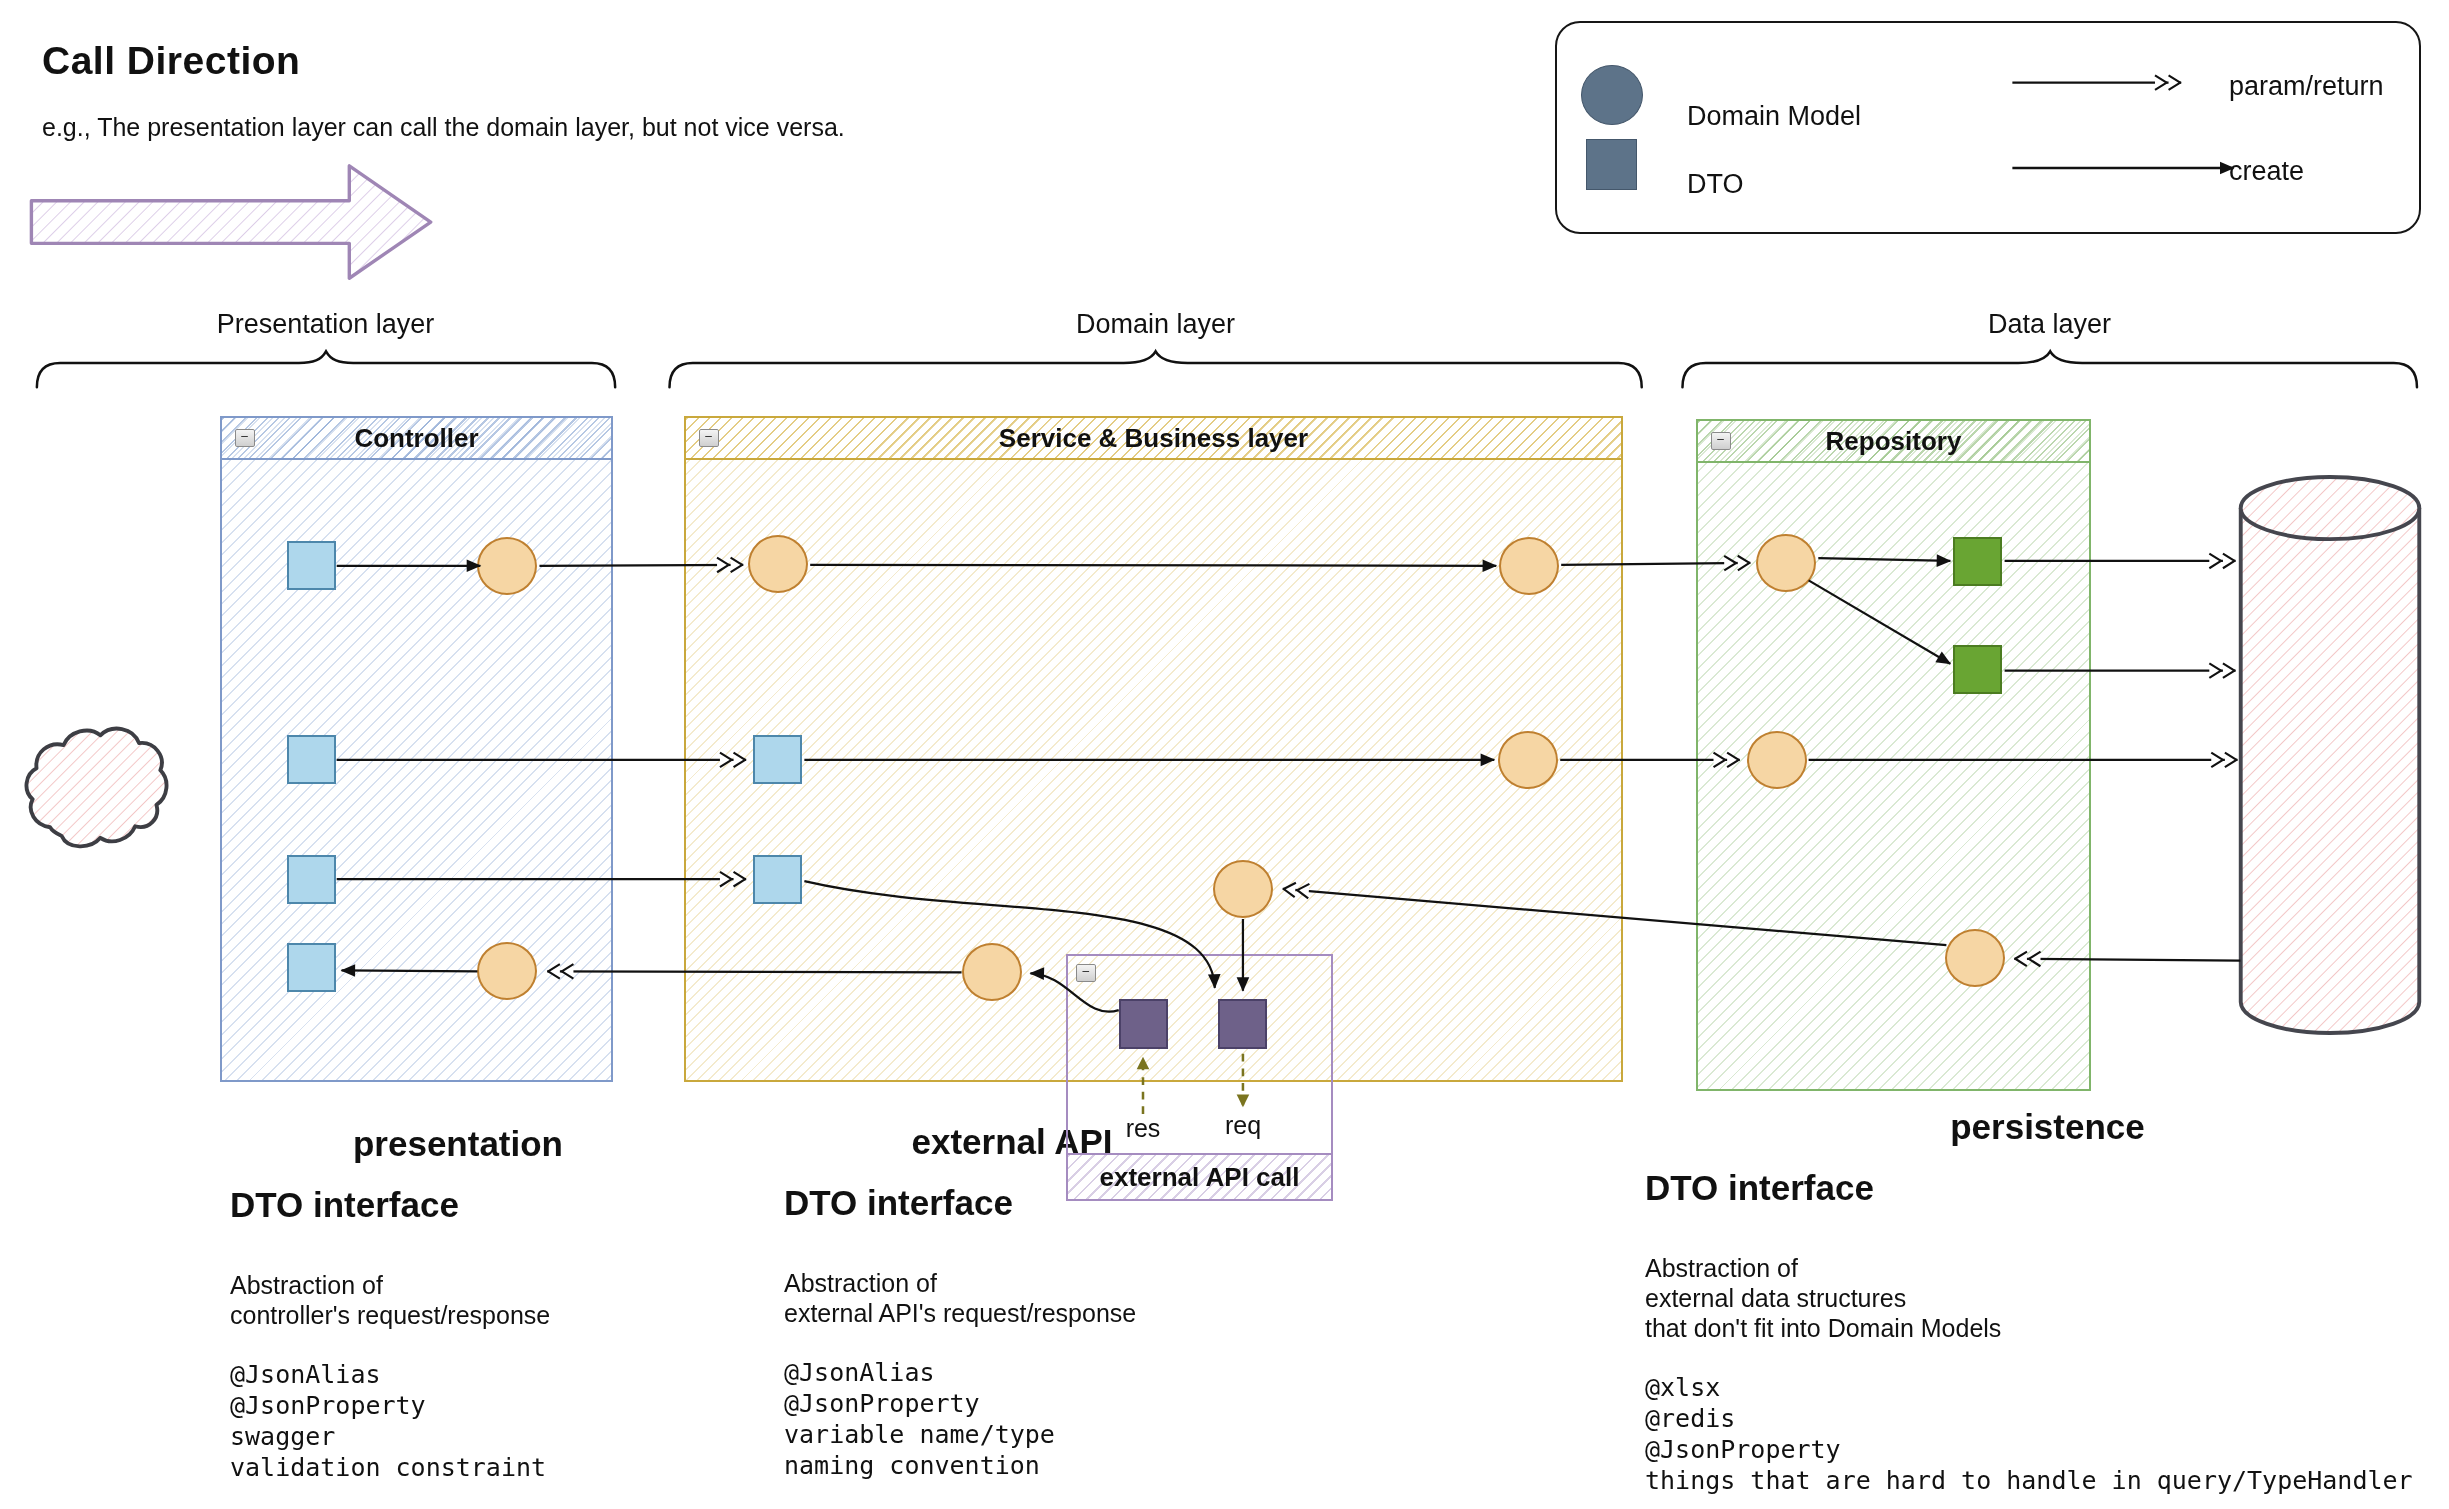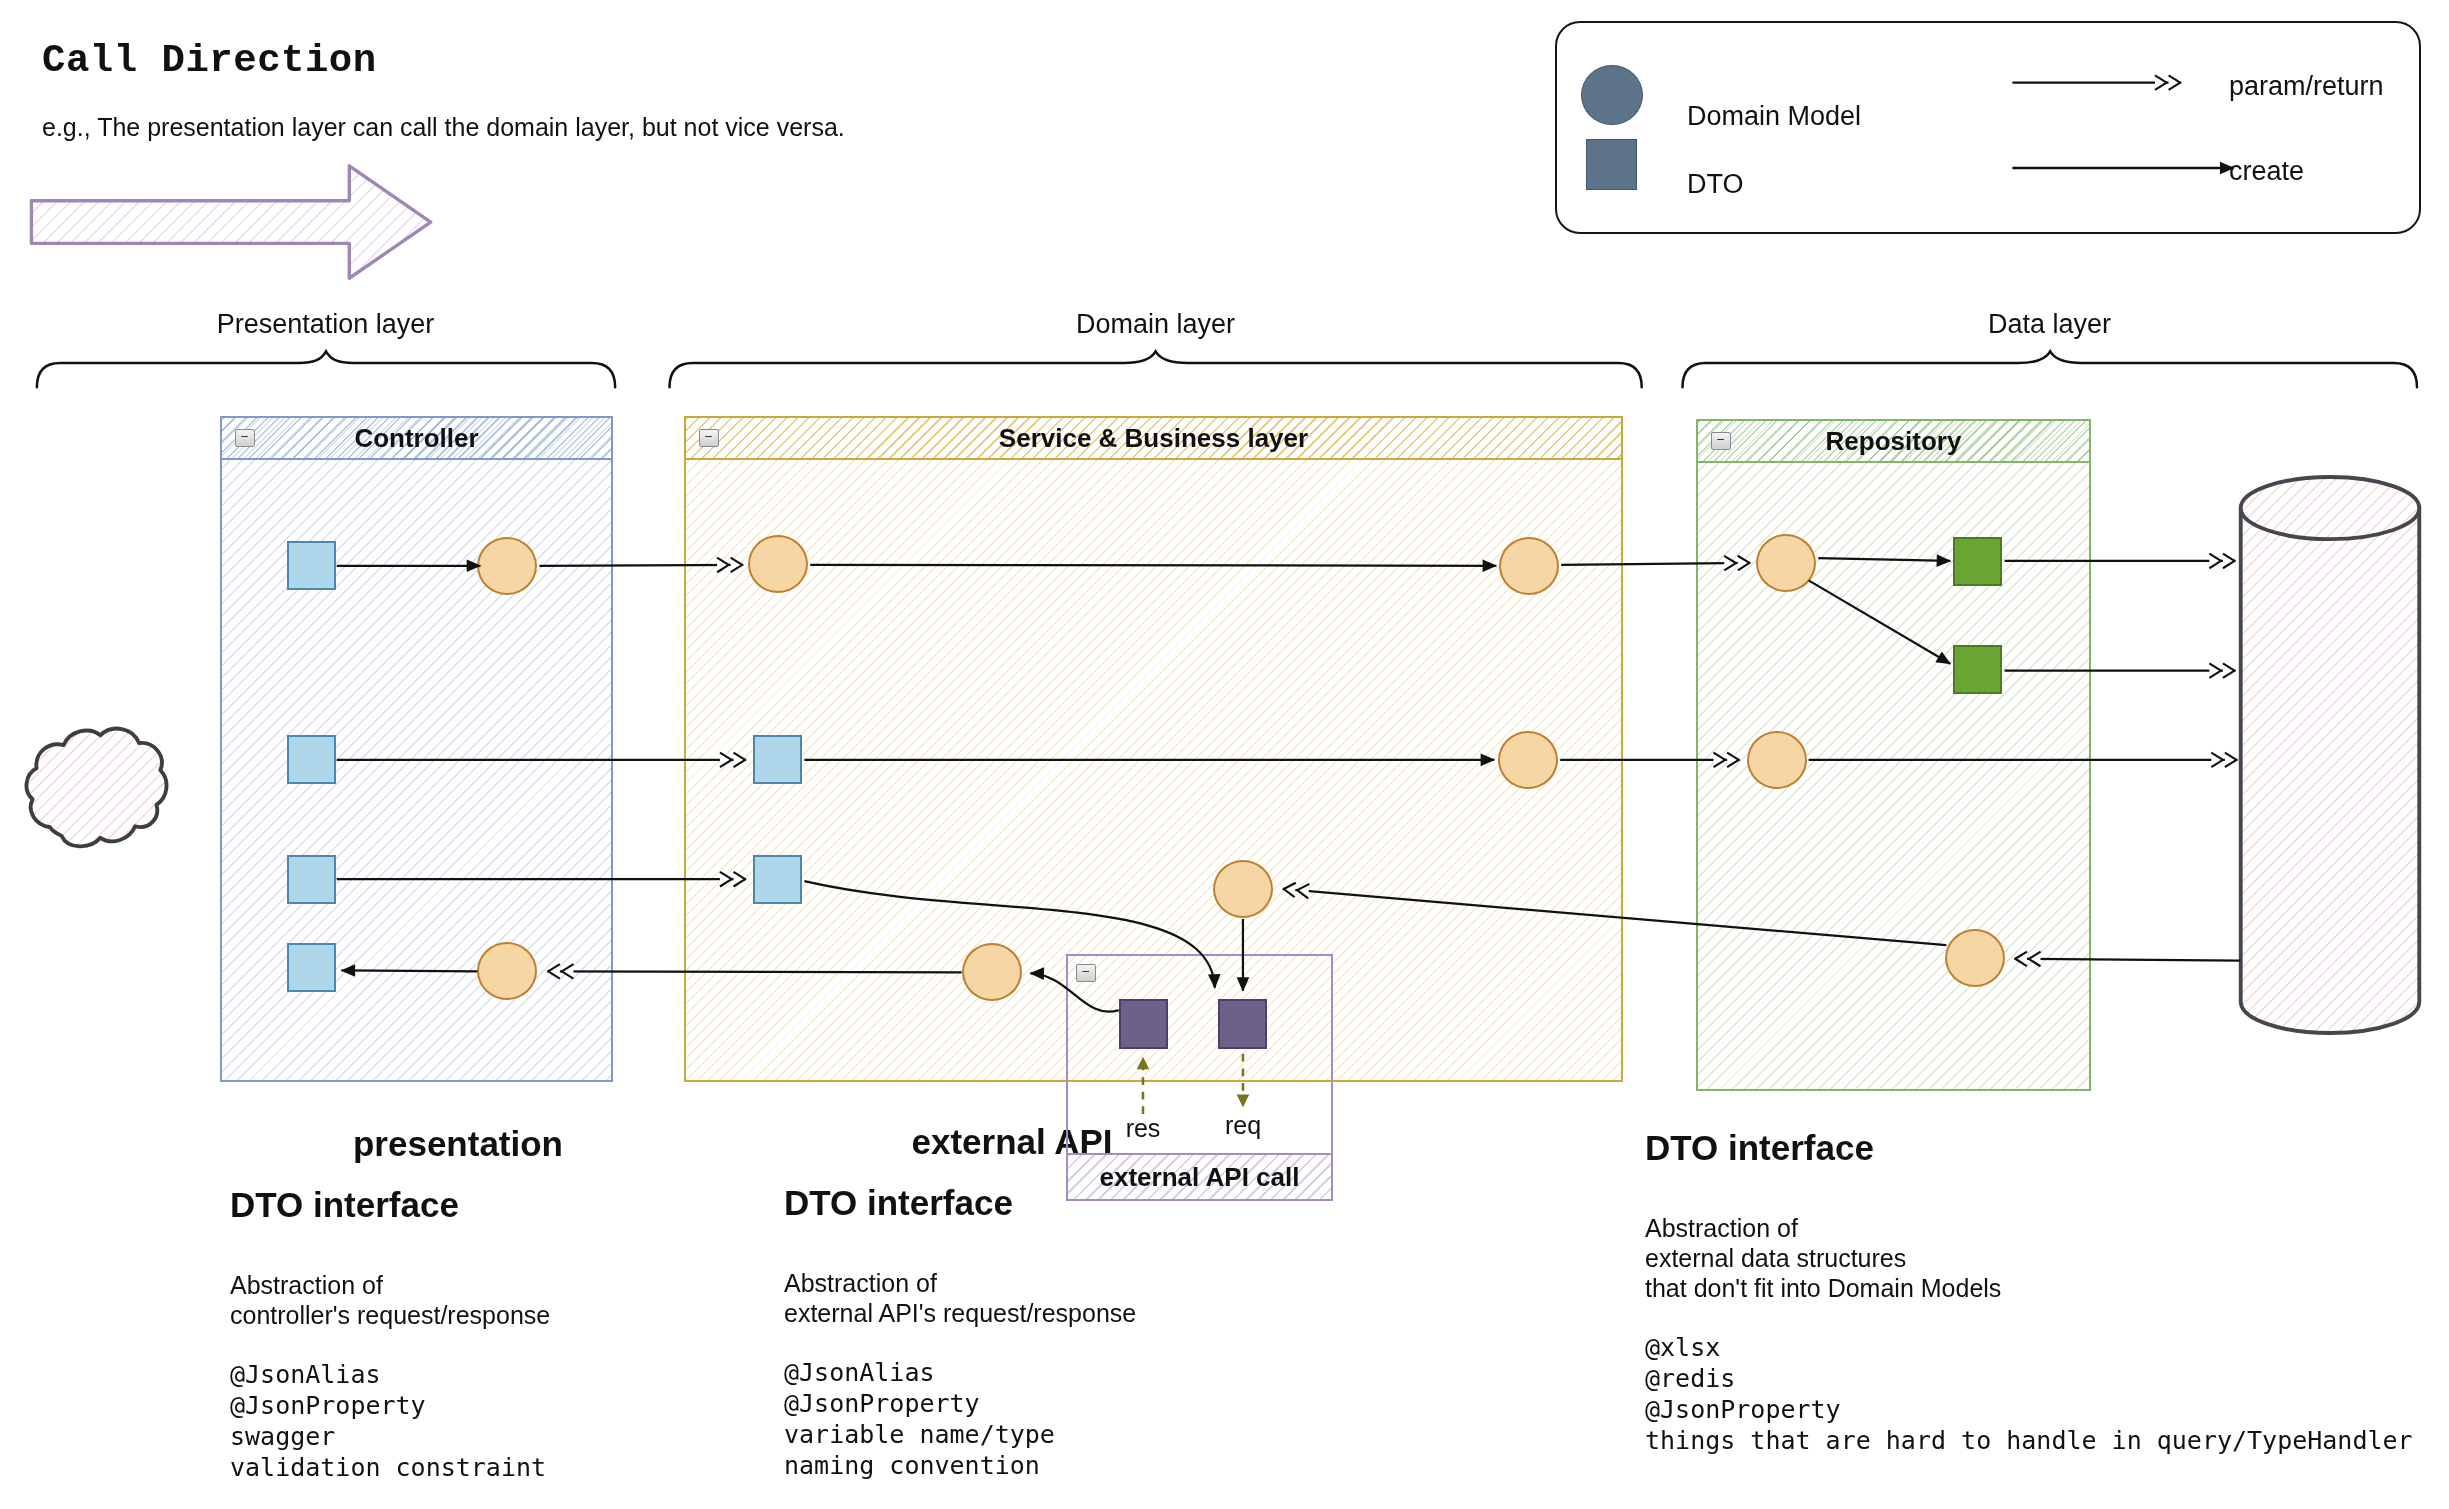--- a/index.html
+++ b/index.html
@@ -1,19 +1,19 @@
 <!DOCTYPE html>
 <html><head>
 <meta charset="utf-8">
 <style>
   html,body{margin:0;padding:0;background:#fff;}
   .canvas{position:relative;width:2449px;height:1510px;background:#fff;overflow:hidden;
           font-family:"Liberation Sans",sans-serif;color:#111;}
   .abs{position:absolute;}
-  .big-title{font-size:39px;font-weight:bold;letter-spacing:0.5px;font-family:Liberation Mono, monospace;}
+  .big-title{font-size:39px;font-weight:bold;letter-spacing:0.5px;}
   .subtitle{font-size:25px;}
   .layer-label{width:291px;text-align:center;font-size:27px;}
   
   .legend{left:1555px;top:21.3px;width:862px;height:209px;border:2.9px solid #161616;border-radius:25px;}
   .legend-circle{left:24px;top:42px;width:60px;height:58px;border-radius:50%;
                  background:#5d7389;border:1.9px solid #44576b;}
   .legend-square{left:29px;top:116px;width:49px;height:49px;background:#5d7389;border:1.9px solid #44576b;}
   .legend-label{font-size:27px;}
   
   .panel{border-style:solid;border-width:2.4px;}
@@ -189,20 +189,21 @@
     </div>
     <div class="code">
       <div>@JsonAlias</div>
       <div>@JsonProperty</div>
       <div>variable name/type</div>
       <div>naming convention</div>
     </div>
   </div>
 
   <div class="abs note" style="left:1645px;top:1107px;width:805px">
+    <h1>persistence</h1>
     <div class="h2">DTO interface</div>
     <div class="body">
       <div>Abstraction of</div>
       <div>external data structures</div>
       <div>that don't fit into Domain Models</div>
     </div>
     <div class="code">
       <div>@xlsx</div>
       <div>@redis</div>
       <div>@JsonProperty</div>

